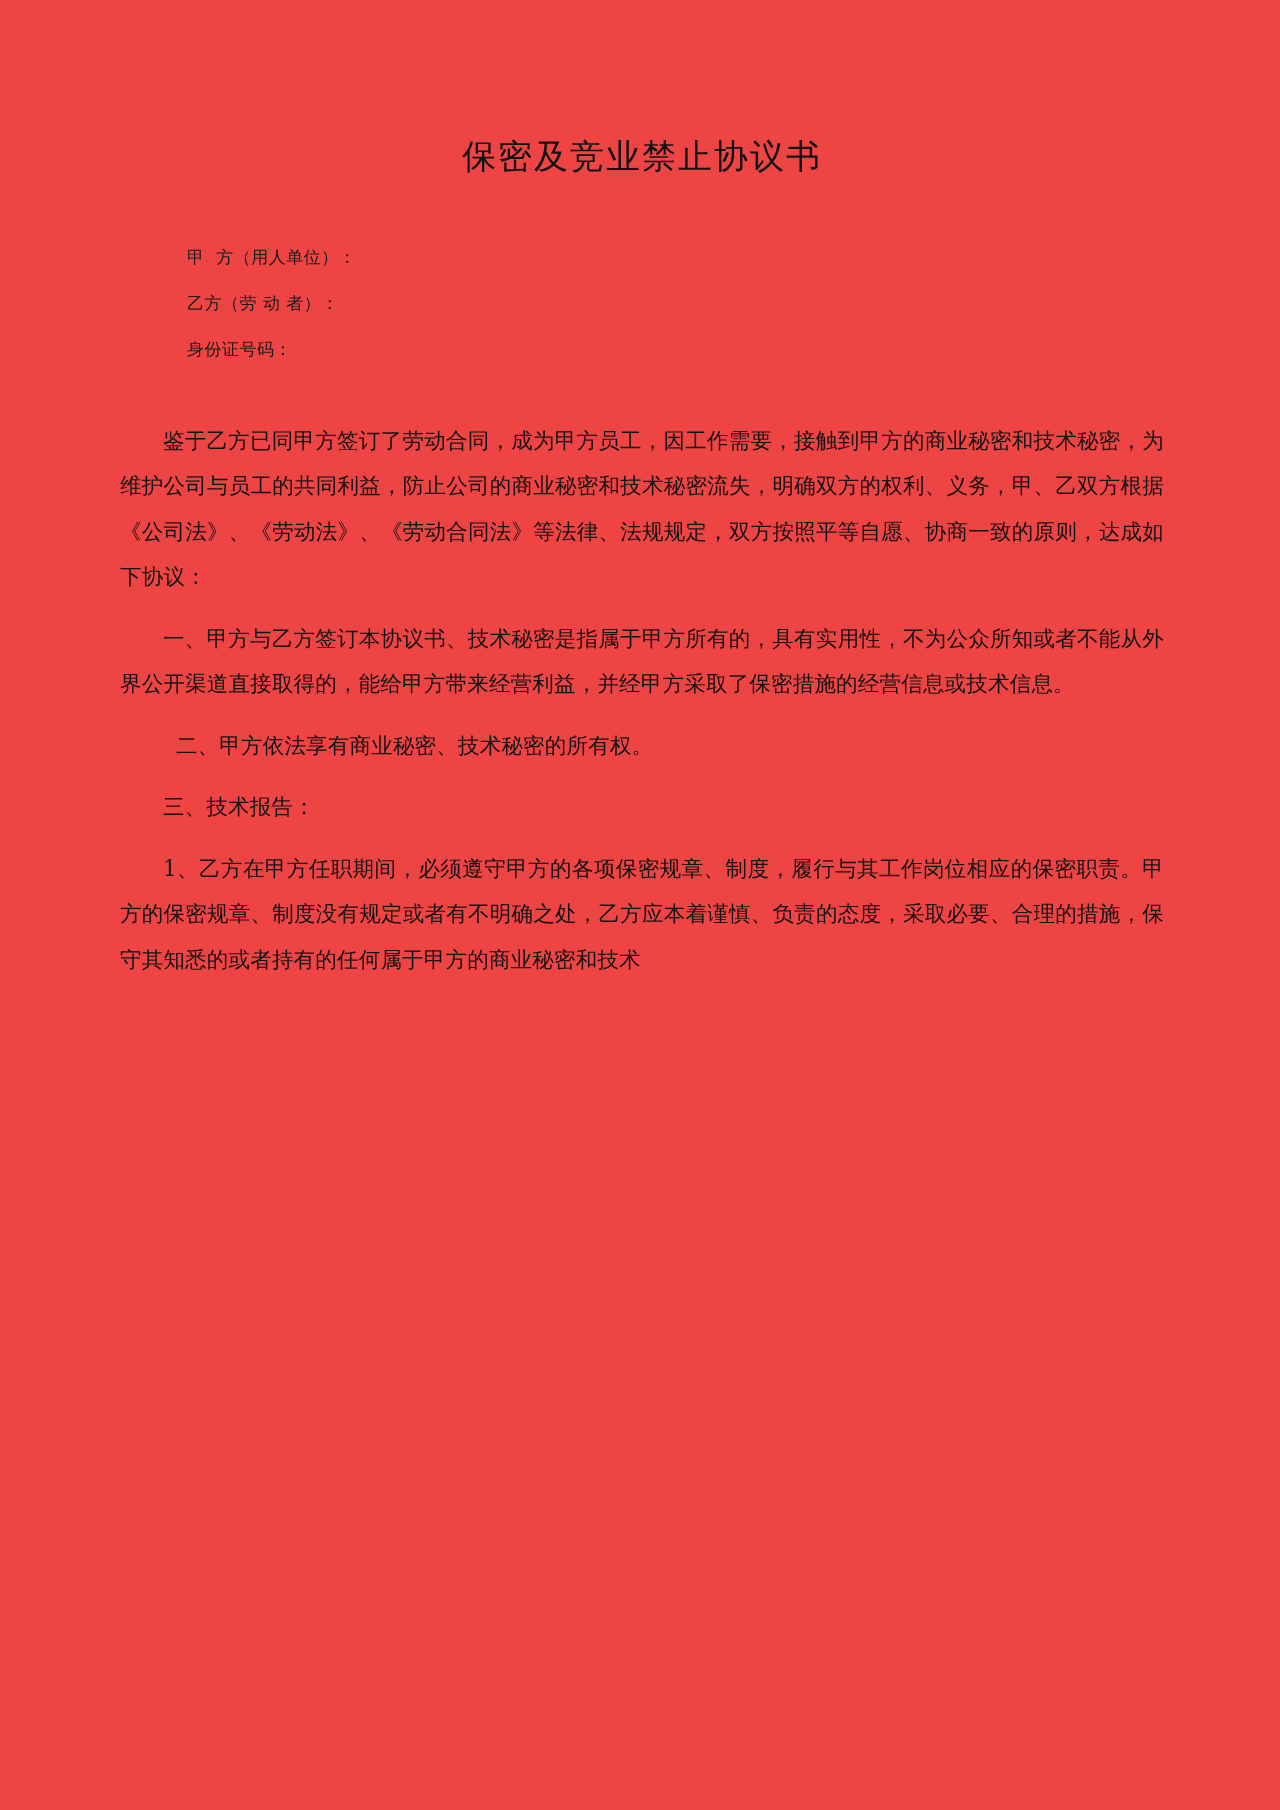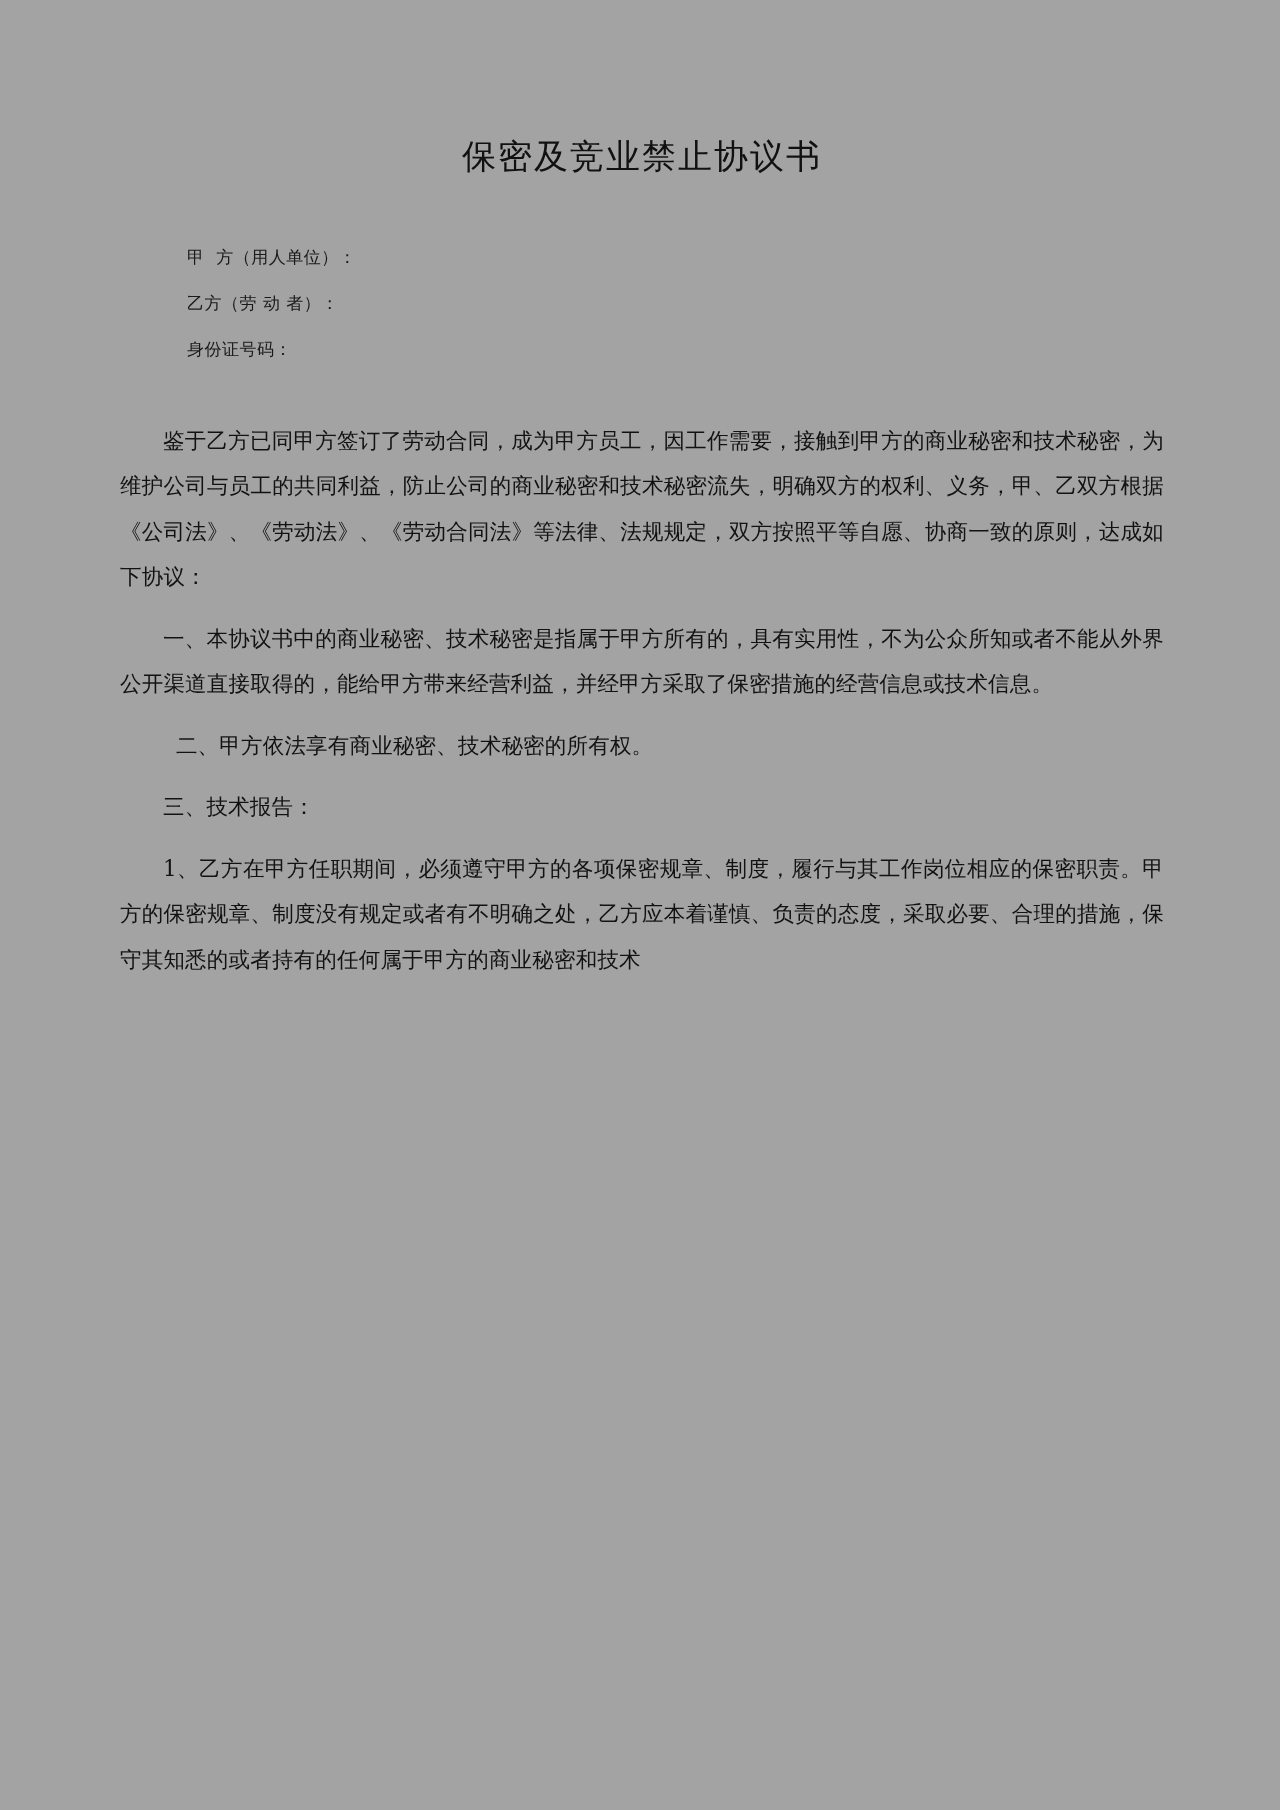--- a/index.html
+++ b/index.html
@@ -7,21 +7,21 @@
     padding: 0;
     background: #ffffff;
   }
   body {
     font-family: "DejaVu Serif", "Liberation Serif", serif;
     color: #000000;
   }
   .page {
     width: 1280px;
     height: 1810px;
-    background: #a3a3a3;
+    background: #ef4444;
     position: relative;
     box-sizing: border-box;
     padding: 16px;
     overflow: hidden;
   }
   .content {
     position: absolute;
     left: 104px;
     top: 0;
     width: 1076px;
@@ -78,20 +78,20 @@
     <h1 class="doc-title">保密及竞业禁止协议书</h1>
 
     <div class="party-block">
       <div class="party-line">甲  方（用人单位）：</div>
       <div class="party-line">乙方（劳 动 者）：</div>
       <div class="party-line">身份证号码：</div>
     </div>
 
     <div class="body-block">
       <p class="para">鉴于乙方已同甲方签订了劳动合同，成为甲方员工，因工作需要，接触到甲方的商业秘密和技术秘密，为维护公司与员工的共同利益，防止公司的商业秘密和技术秘密流失，明确双方的权利、义务，甲、乙双方根据《公司法》、《劳动法》、《劳动合同法》等法律、法规规定，双方按照平等自愿、协商一致的原则，达成如下协议：</p>
-      <p class="para">一、本协议书中的商业秘密、技术秘密是指属于甲方所有的，具有实用性，不为公众所知或者不能从外界公开渠道直接取得的，能给甲方带来经营利益，并经甲方采取了保密措施的经营信息或技术信息。</p>
+      <p class="para">一、甲方与乙方签订本协议书、技术秘密是指属于甲方所有的，具有实用性，不为公众所知或者不能从外界公开渠道直接取得的，能给甲方带来经营利益，并经甲方采取了保密措施的经营信息或技术信息。</p>
       <p class="para indent-wide no-just">二、甲方依法享有商业秘密、技术秘密的所有权。</p>
       <p class="para no-just">三、技术报告：</p>
       <p class="para">1、乙方在甲方任职期间，必须遵守甲方的各项保密规章、制度，履行与其工作岗位相应的保密职责。甲方的保密规章、制度没有规定或者有不明确之处，乙方应本着谨慎、负责的态度，采取必要、合理的措施，保守其知悉的或者持有的任何属于甲方的商业秘密和技术</p>
     </div>
 
   </div>
 </div>
 
 </body></html>

